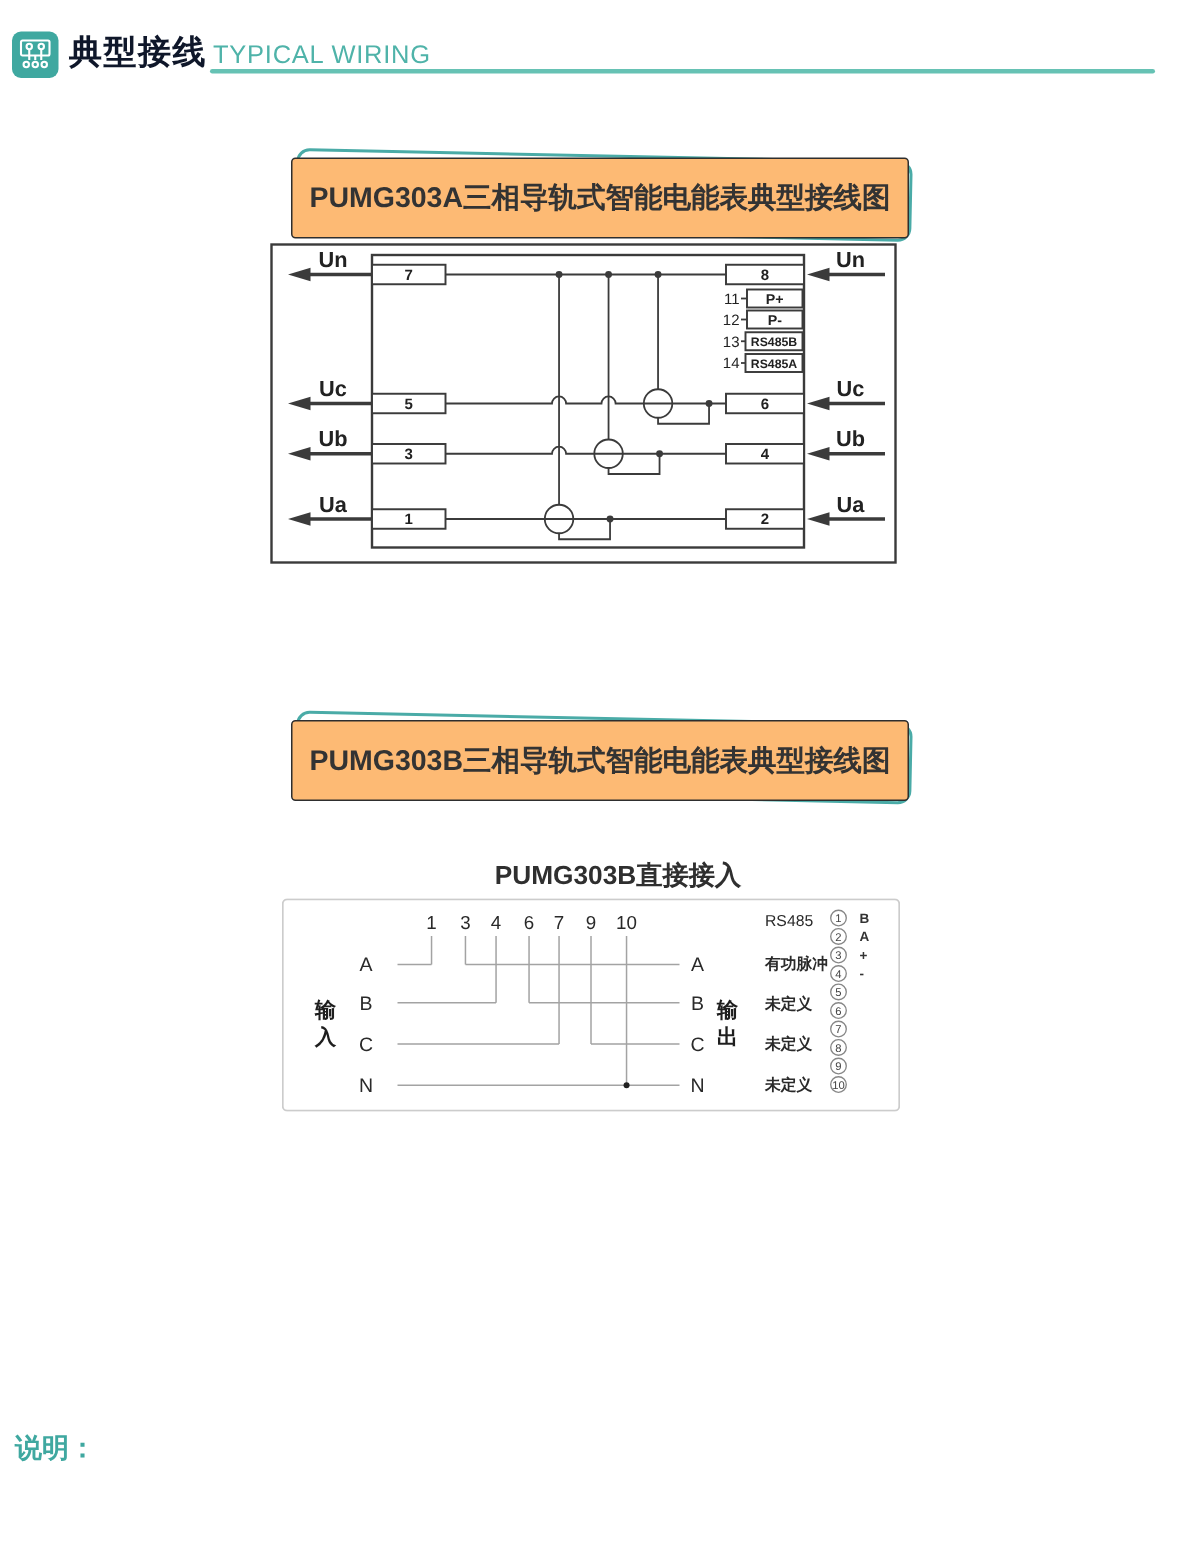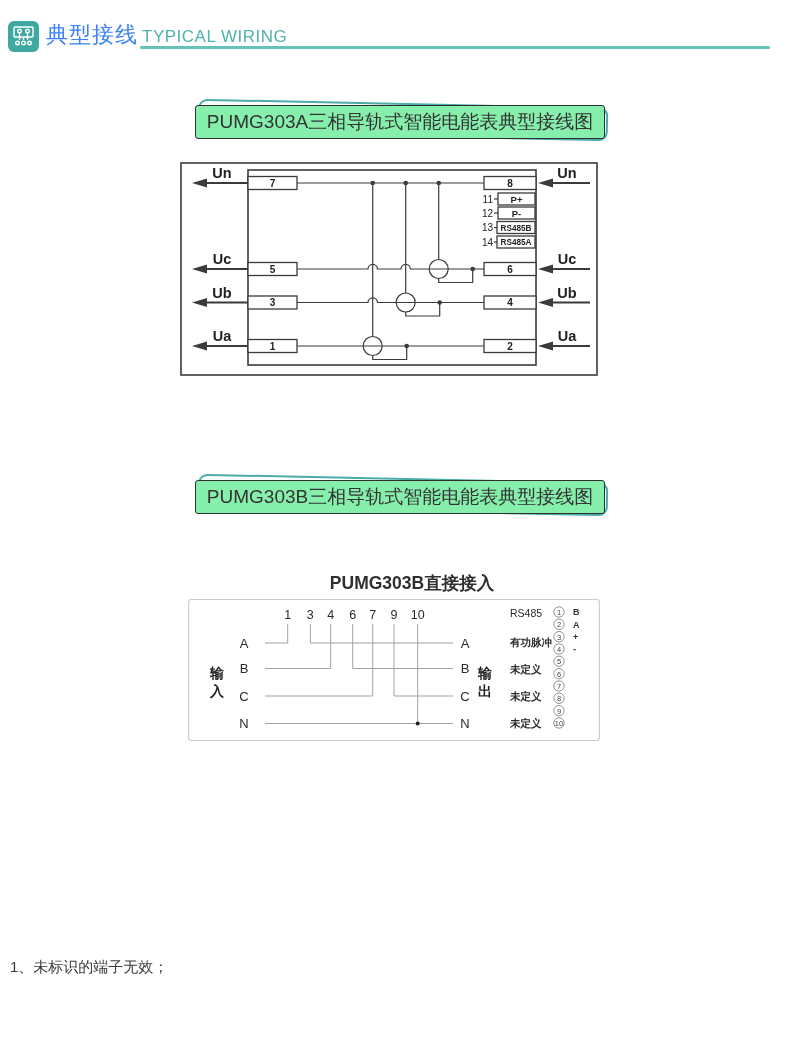--- a/index.html
+++ b/index.html
@@ -4,30 +4,30 @@
 <style>
   html,body{margin:0;padding:0;}
   body{
     width:800px;height:1038px;background:#ffffff;position:relative;
     font-family:"Liberation Sans",sans-serif;overflow:hidden;
   }
   
   .hdr{position:absolute;left:0;top:0;width:800px;height:60px;}
   .hdr-icon{position:absolute;left:8px;top:21px;width:31px;height:31px;
     background:#3FA8A0;border-radius:6px;display:flex;align-items:center;justify-content:center;}
-  .hdr-zh{position:absolute;left:46px;top:20px;font-size:22px;font-weight:normal;color:#3b82f6;letter-spacing:1px;text-align:right;}
+  .hdr-zh{position:absolute;left:46px;top:20px;font-size:22px;font-weight:bold;color:#0f172a;letter-spacing:1px;text-align:right;}
   .hdr-en{position:absolute;left:142px;top:27px;font-size:17px;color:#4FB3A9;letter-spacing:0.5px;text-align:right;}
   .hdr-rule{position:absolute;left:140px;top:46px;width:630px;height:3px;background:#66C2B4;border-radius:2px;}
   
   .title-row{position:absolute;left:0;width:800px;display:flex;justify-content:center;}
   .title-wrap{position:relative;}
   .title-accent{position:absolute;left:3px;top:-2px;right:-3px;bottom:2px;
     border:2px solid #4AABA7;border-radius:9px;transform:rotate(1.2deg);}
-  .title-box{position:relative;background:#86efac;border:1.6px solid #2e2e2e;border-radius:3px;
-    padding:3px 11px;font-size:19px;font-weight:normal;color:#333;white-space:nowrap;}
+  .title-box{position:relative;background:#fdba74;border:1.6px solid #2e2e2e;border-radius:3px;
+    padding:13px 11px;font-size:19px;font-weight:bold;color:#333;white-space:nowrap;}
   .subtitle{position:absolute;left:12px;top:571px;width:800px;text-align:center;
     font-size:17.5px;font-weight:bold;color:#2f2f2f;}
   
   .diag{position:absolute;}
   svg text{font-family:"Liberation Sans",sans-serif;fill:#222;}
   .w1{stroke:#3b3b3b;stroke-width:1.2;fill:none;}
   .w2{stroke:#3b3b3b;stroke-width:2.2;fill:none;}
   .bx{stroke:#3b3b3b;stroke-width:1.3;fill:#fff;}
   .fr{stroke:#3b3b3b;stroke-width:1.6;fill:none;}
   .tnum{font-size:10px;font-weight:bold;text-anchor:middle;}
@@ -270,14 +270,14 @@
     <circle cx="371" cy="99.3" r="5.2" fill="none" stroke="#888"></circle>
       <text class="tb-pin" x="371" y="102.1">8</text>
     <circle cx="371" cy="111.7" r="5.2" fill="none" stroke="#888"></circle>
       <text class="tb-pin" x="371" y="114.5">9</text>
     <circle cx="371" cy="124" r="5.2" fill="none" stroke="#888"></circle>
       <text class="tb-pin" x="371" y="126.8">10</text>
   </g>
 </svg>
 
 <div class="notes">
-  <div class="notes-i">1、未标识的端子无效；</div>
+  <div class="notes-h">说明：</div>
 </div>
 
 </body></html>

